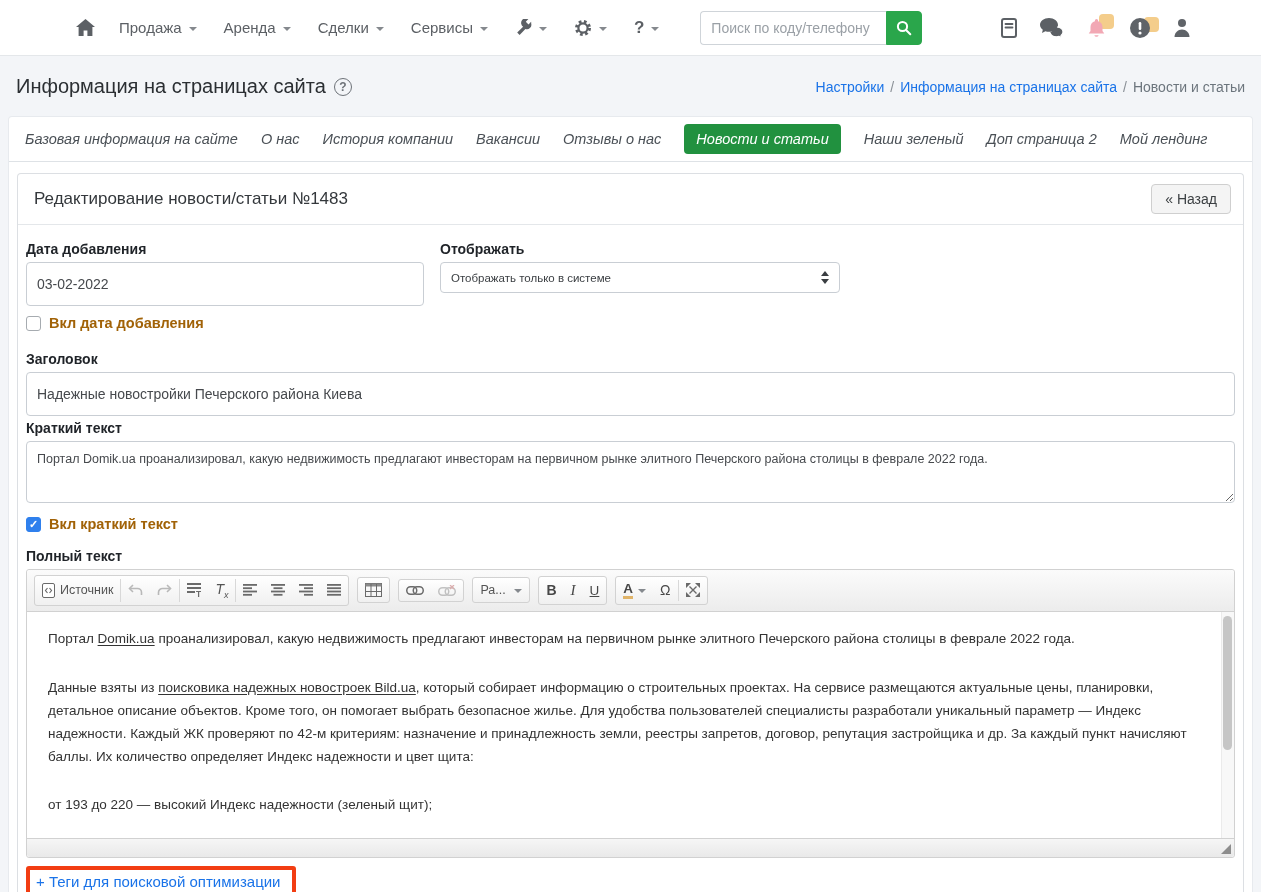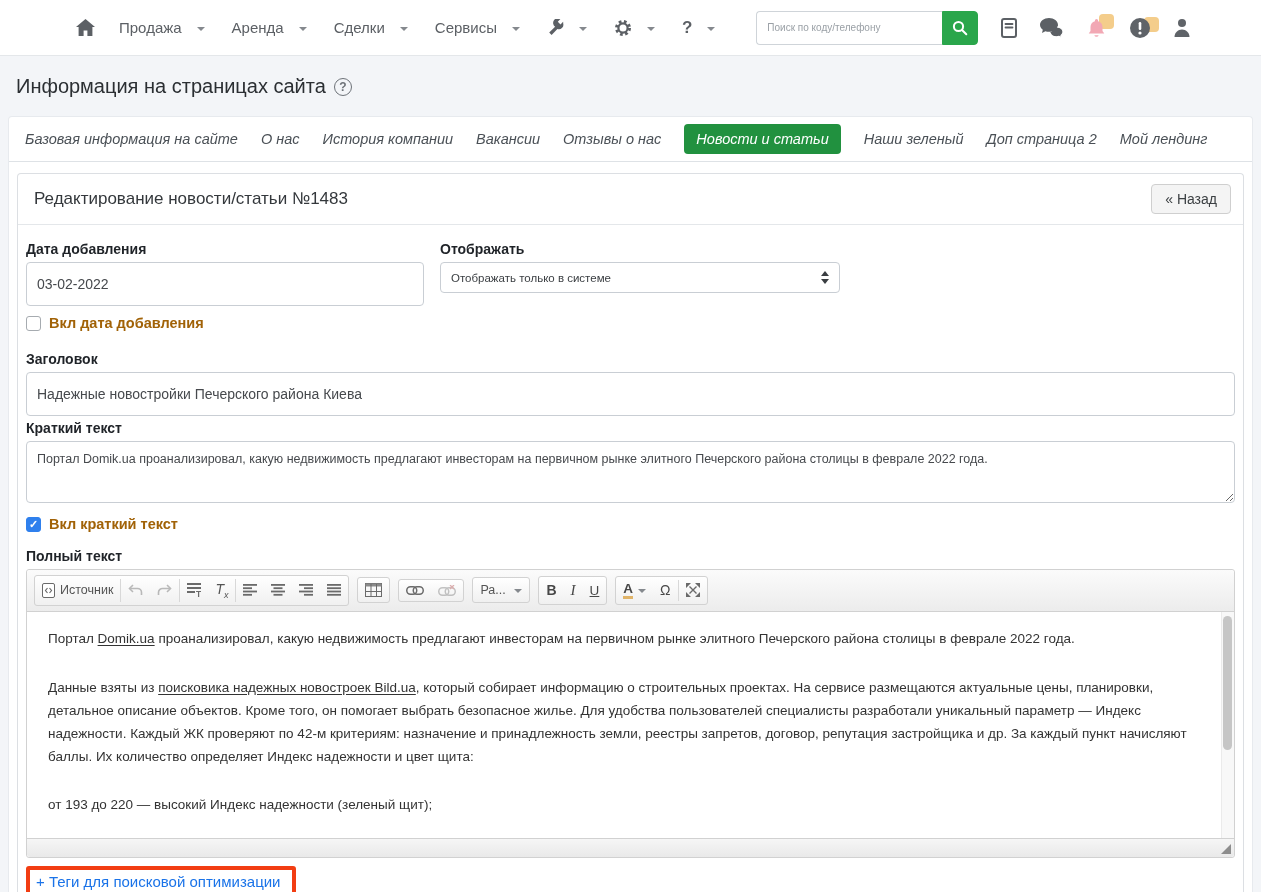--- a/index.html
+++ b/index.html
@@ -5,25 +5,25 @@
   :root{
     --green:#2aa64b; --tab-green:#21913f; --link:#1a73e8;
     --highlight:#f23d12; --check-blue:#2f80ed;
   }
   *{box-sizing:border-box;margin:0;padding:0;font-family:"Liberation Sans",sans-serif;}
   body{background:#e9ebee;}
   .screen{width:1261px;height:892px;background:#f3f5f8;overflow:hidden;position:relative;}
 
   
   .navbar{height:56px;background:#fff;border-bottom:1px solid #e4e7ea;display:flex;align-items:center;padding:0 70px 0 76px;}
-  .nav-item{display:flex;align-items:center;gap:15px;color:#5c6065;font-size:15px;margin-right:27px;cursor:pointer;text-decoration:none;}
+  .nav-item{display:flex;align-items:center;gap:7px;color:#5c6065;font-size:15px;margin-right:27px;cursor:pointer;text-decoration:none;}
   .caret{width:0;height:0;border-left:4px solid transparent;border-right:4px solid transparent;border-top:4px solid #85898e;margin-top:2px;}
   .nav-icon{display:flex;align-items:center;}
   .searchbox{display:flex;margin-left:14px;}
-  .searchbox input{width:186px;height:34px;border:1px solid #cfd4d9;border-right:none;border-radius:4px 0 0 4px;padding:0 10px;font-size:10px;color:#555;outline:none;}
+  .searchbox input{width:186px;height:34px;border:1px solid #cfd4d9;border-right:none;border-radius:4px 0 0 4px;padding:0 10px;font-size:14px;color:#555;outline:none;}
   .searchbox input::placeholder{color:#9aa0a6;}
   .search-btn{width:36px;height:34px;background:var(--green);border:1px solid var(--green);border-radius:0 4px 4px 0;display:flex;align-items:center;justify-content:center;cursor:pointer;}
   .right-icons{margin-left:auto;display:flex;align-items:center;gap:22px;}
   .ric{position:relative;display:flex;align-items:center;cursor:pointer;}
   .blob{position:absolute;width:15px;height:15px;border-radius:4px;background:#f4cd8b;top:-3px;right:-7px;z-index:0;}
   .ric svg{position:relative;z-index:1;}
 
   
   .page-head{display:flex;align-items:center;justify-content:space-between;padding:19px 16px 18px 16px;}
   .page-title{font-size:20px;font-weight:400;color:#2b2f33;display:flex;align-items:center;gap:8px;}
@@ -187,20 +187,23 @@
           </svg>
       </span>
     </div>
   </header>
 
   <div class="page-head">
     <h1 class="page-title">
       <span>Информация на страницах сайта</span>
       <span class="help-circle">?</span>
     </h1>
+    <div class="breadcrumb">
+      <a href="#">Настройки</a><span class="crumb-sep">/</span><a href="#">Информация на страницах сайта</a><span class="crumb-sep">/</span><span>Новости и статьи</span>
+    </div>
   </div>
 
   <div class="card">
 
     <div class="tabs">
       <span class="tab">Базовая информация на сайте</span>
       <span class="tab">О нас</span>
       <span class="tab">История компании</span>
       <span class="tab">Вакансии</span>
       <span class="tab">Отзывы о нас</span>

